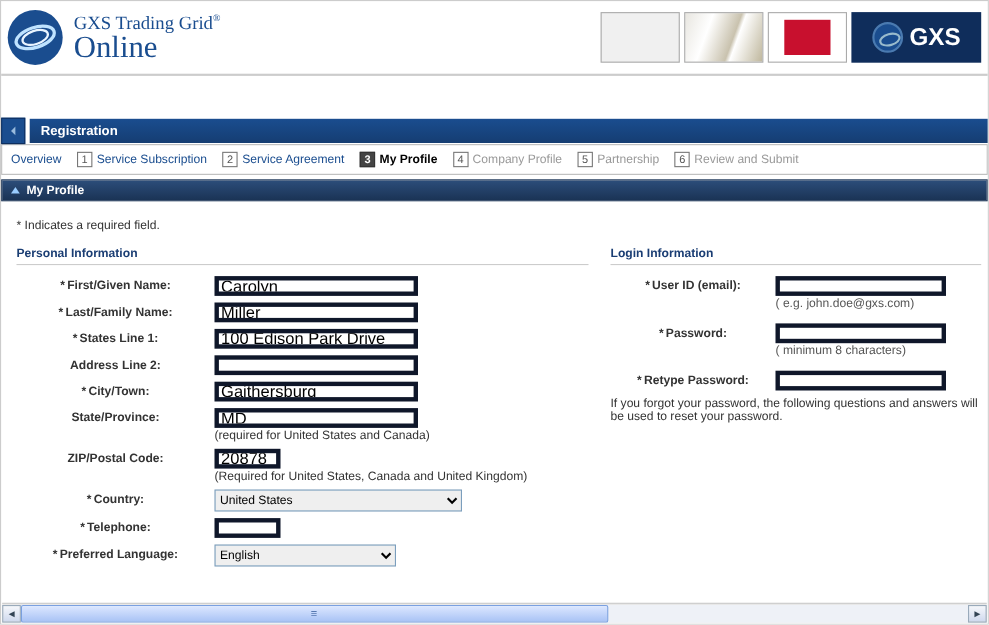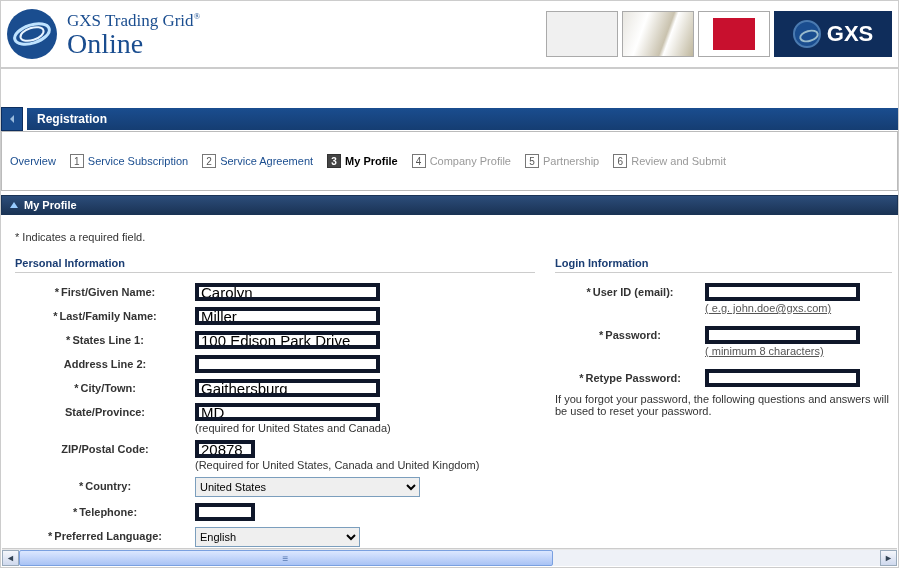--- a/index.html
+++ b/index.html
@@ -24,21 +24,21 @@
 .gxs-badge .mini-circle { width:28px; height:28px; border-radius:50%; background:#1a4d8f; border:2px solid #4a7ab0; position:relative; }
 .gxs-badge .mini-circle::after { content:""; position:absolute; width:16px; height:8px; border:2px solid #9bc; border-radius:50%; top:8px; left:4px; transform:rotate(-15deg); }
 
 
 .section-bar { display:flex; align-items:center; margin-top: 38px; }
 .collapse-btn { width:22px; height:24px; background:#1a4d8f; border:1px solid #0d2e5e; display:flex; align-items:center; justify-content:center; margin-right:4px; }
 .collapse-btn svg { fill:#9bd; }
 .section-title { flex:1; background:linear-gradient(#1a4d8f,#153d72); color:#fff; font-weight:bold; font-size:12px; padding:4px 10px; }
 
 
-.steps { border:1px solid #bbb; padding:22px 8px; display:flex; gap:14px; align-items:center; flex-wrap:wrap; }
+.steps { border:1px solid #bbb; padding:6px 8px; display:flex; gap:14px; align-items:center; flex-wrap:wrap; }
 .step { color:#1a4d8f; font-size:11px; display:flex; align-items:center; gap:4px; cursor:default; }
 .step.active { color:#000; font-weight:bold; }
 .step.disabled { color:#999; }
 .step-num { display:inline-block; width:14px; height:14px; border:1px solid #777; text-align:center; line-height:13px; font-size:10px; background:#fff; color:#555; }
 .step-num.active-num { border-color:#333; background:#444; color:#fff; }
 
 
 .panel-header { background:linear-gradient(#2c4d7a,#1a3355); color:#fff; font-weight:bold; font-size:11px; padding:3px 8px; margin-top:4px; border:1px solid #1a3355; display:flex; align-items:center; gap:6px; }
 .panel-header .tri { width:0; height:0; border-left:4px solid transparent; border-right:4px solid transparent; border-bottom:6px solid #9cf; }
 .panel-body { border:0; padding:12px 6px 8px 14px; }
@@ -48,21 +48,21 @@
 .col-left { flex:0 0 520px; }
 .col-right { flex:1; }
 .group-hdr { font-weight:bold; color:#1a3d73; border-bottom:1px solid #ccc; padding-bottom:3px; margin-bottom:10px; }
 .row { display:flex; align-items:flex-start; margin-bottom:6px; }
 .lbl { width:180px; text-align:center; padding-top:3px; font-weight:bold; font-size:11px; }
 .lbl .ast { padding-right:2px; }
 .ctrl { flex:1; }
 .ctrl input[type=text], .ctrl input[type=password] { font-family:inherit; font-size:15px; padding:1px 2px; border:4px solid #0f172a; width:185px; height:18px; }
 .ctrl select { font-family:inherit; font-size:11px; border:1px solid #7b9ebd; height:20px; }
 .hint { font-size:11px; color:#333; margin-top:1px; }
-.hint-paren { color:#555;text-decoration:underline; }
+.hint-paren { color:#555; }
 
 .col-right .row .lbl { width:150px; }
 .col-right .ctrl input { width:155px; }
 .sec-q { color:#333; margin-top:6px; }
 
 
 .hscroll { position:absolute; left:1px; right:1px; bottom:1px; height:18px; background:#e8e8e8; border-top:1px solid #ccc; display:flex; align-items:center; }
 .hscroll .arrow { width:17px; height:16px; background:linear-gradient(#f5f7fb,#cfd9ee); border:1px solid #9ab; display:flex; align-items:center; justify-content:center; font-size:9px; color:#345; }
 .hscroll .track { flex:1; background:#eef1f7; height:16px; position:relative; }
 .hscroll .thumb { position:absolute; left:0; top:0; bottom:0; width:62%; background:linear-gradient(#dce7ff,#a9c3f5); border:1px solid #7aa0e0; border-radius:2px; }

